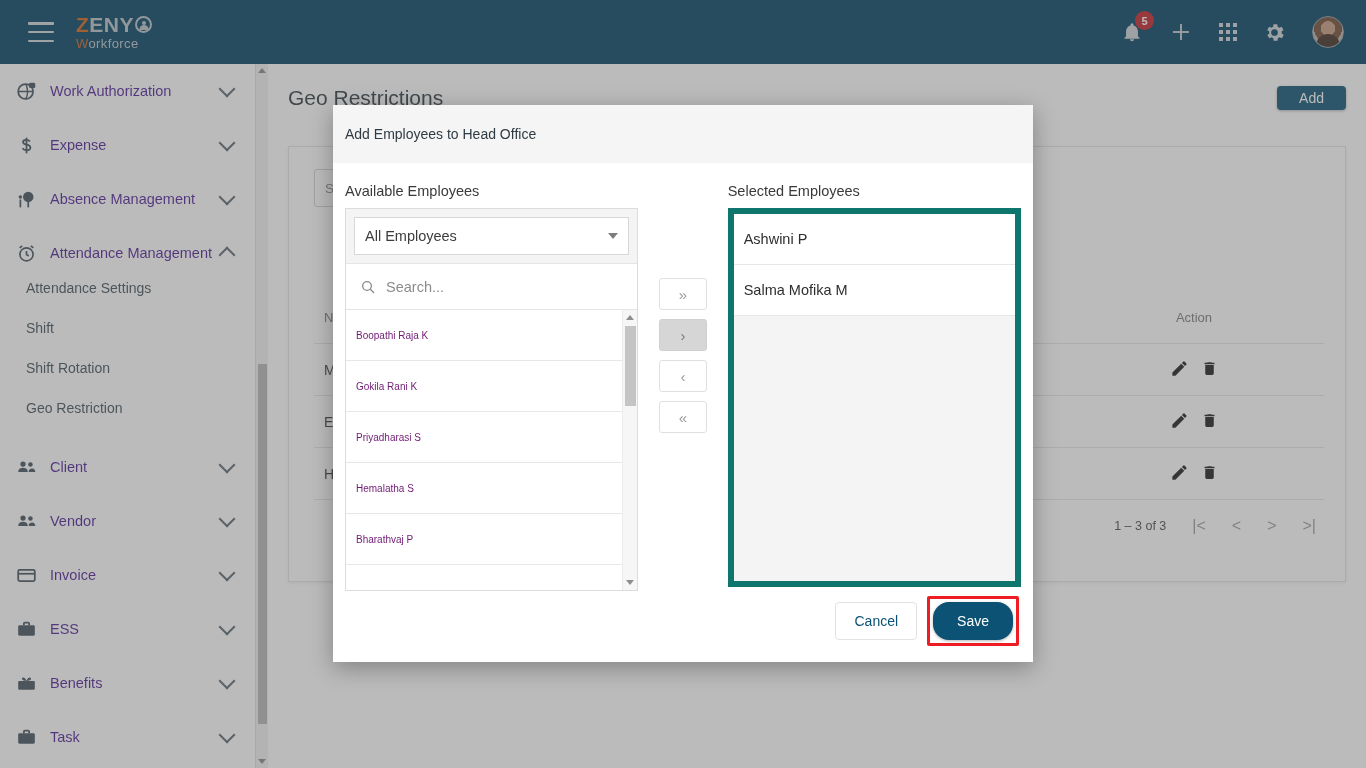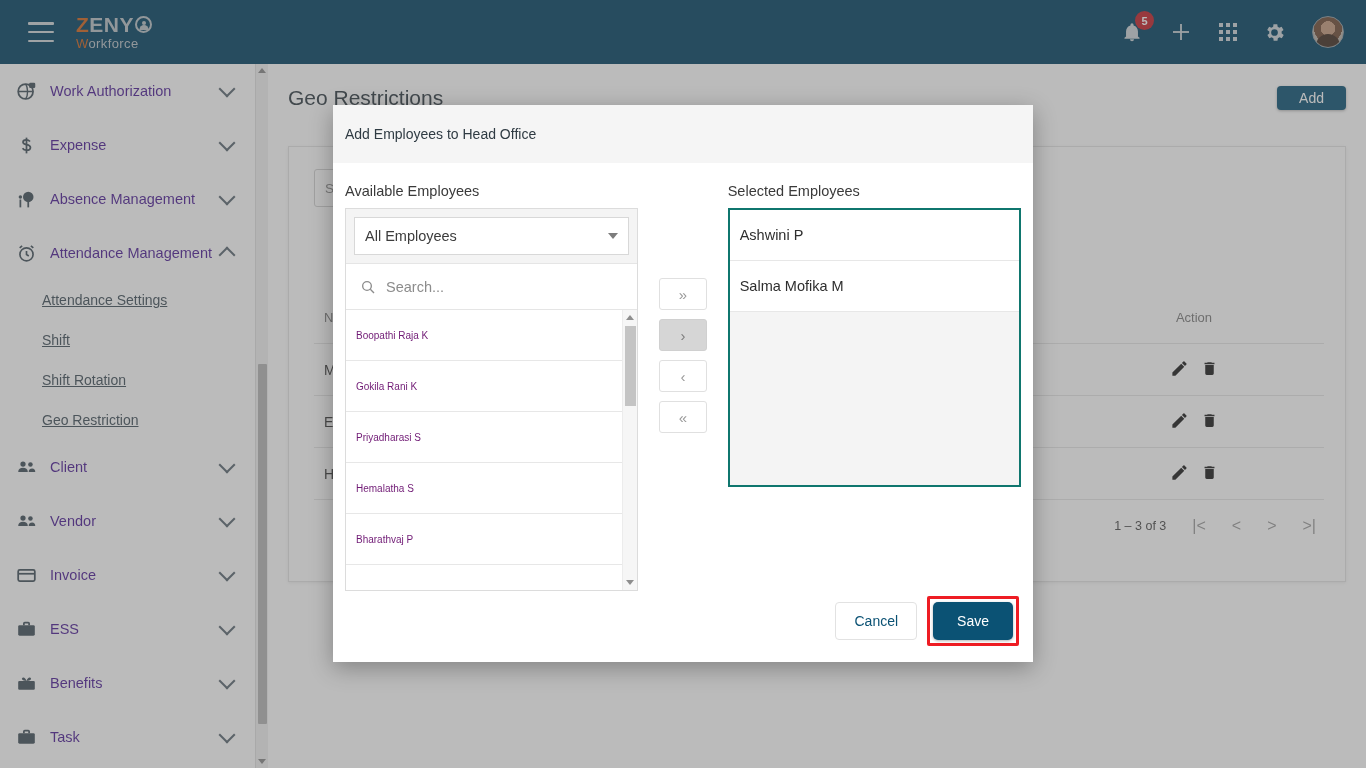--- a/index.html
+++ b/index.html
@@ -89,22 +89,22 @@
     display: flex; align-items: center; justify-content: flex-start;
     color: #41505a;
   }
   .nav-label { font-size: 14.5px; margin-left: 8px; flex: 1; white-space: nowrap; }
   .chev {
     width: 12px; height: 12px; border-right: 2px solid #5b6872; border-bottom: 2px solid #5b6872;
     transform: rotate(45deg); margin-right: 8px; margin-bottom: 4px;
   }
   .chev.up { transform: rotate(-135deg); margin-bottom: -4px; }
   .sub-item {
-    height: 40px; display: flex; align-items: center;
-    padding-left: 42px; font-size: 14px; color: #41505a; cursor: pointer; text-decoration: underline;
+    height: 40px; display: flex; 
+    padding-left: 26px; font-size: 14px; color: #41505a; cursor: pointer;
   }
   .sb-scroll {
     position: absolute; top: 64px; left: 255px;
     width: 13px; height: 704px; background: #f2f2f2;
     border-left: 1px solid #e0e0e0;
   }
   .sb-thumb {
     position: absolute; left: 2px; width: 9px;
     background: #b6b6b6; border-radius: 1px;
   }
@@ -223,39 +223,39 @@
     align-items: center; gap: 9px; padding-top: 95px;
   }
   .tbtn {
     width: 48px; height: 32px; border: 1px solid #e0e0e0; background: #fff;
     border-radius: 3px; color: #9a9a9a; font-size: 15px;
     display: flex; align-items: center; justify-content: center; cursor: pointer;
   }
   .tbtn.active { background: #d6d6d6; border-color: #d0d0d0; color: #7c7c7c; }
 
   .sel-panel { width: 302px; }
-  .sel-box { border: 2px solid #0f766e; height: 279px; background: #f4f4f4; overflow: hidden; }
+  .sel-box { border: 6px solid #0f766e; height: 379px; background: #f4f4f4; overflow: hidden; }
   .sel-item {
     height: 51px; display: flex; align-items: center; padding-left: 10px;
     font-size: 14.5px; color: #2e2e2e; background: #fff;
     border-bottom: 1px solid #e7e7e7; cursor: pointer;
   }
 
   .modal-foot {
     position: absolute; right: 14px; bottom: 16px;
     display: flex; align-items: center; gap: 10px;
   }
   .btn-cancel {
     background: #fff; border: 1px solid #e2e2e2; border-radius: 4px;
     color: #0b5274; font-size: 14px; padding: 10px 18px; cursor: pointer;
     font-family: "Liberation Sans", sans-serif;
   }
   .save-wrap { border: 3px solid #ee1c23; padding: 3px; border-radius: 2px; }
   .btn-save {
-    background: #0b5274; color: #fff; border: none; border-radius: 5px;
+    background: #0b5274; color: #fff; border: none; border-radius: 16px;
     font-size: 14px; padding: 11px 24px; cursor: pointer;
     box-shadow: 0 1px 3px rgba(0,0,0,.3);
     font-family: "Liberation Sans", sans-serif;
   }
   svg { display: block; }
 </style>
 </head>
 <body>
 
 <div class="topbar">

